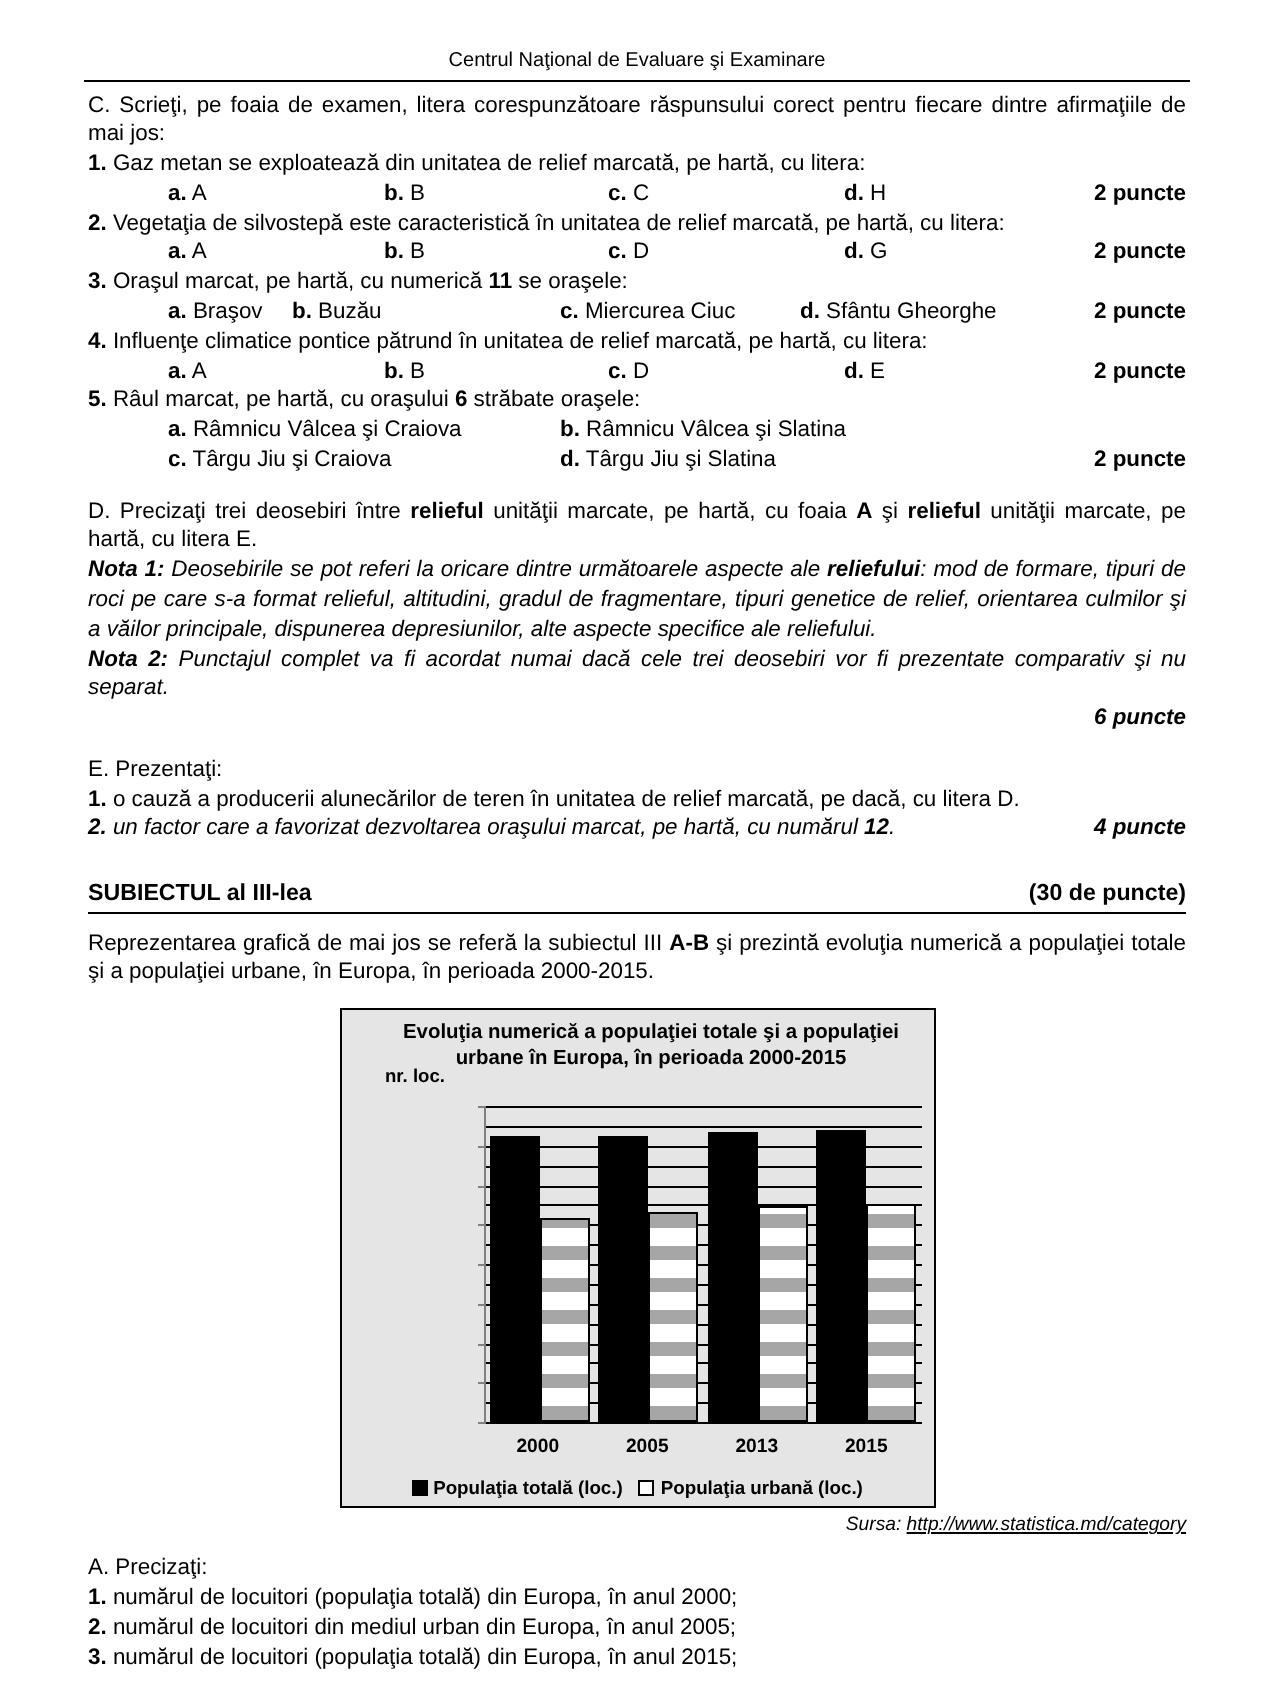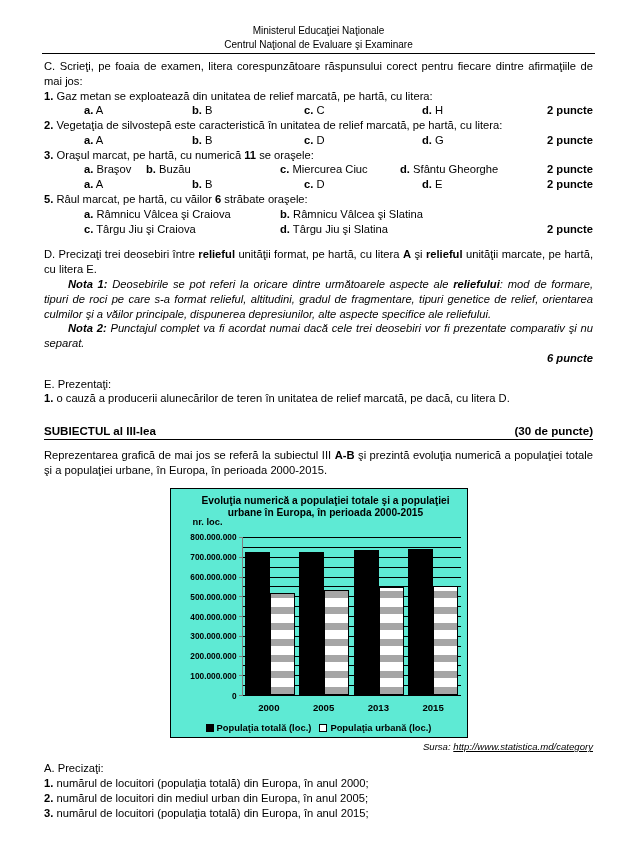--- a/index.html
+++ b/index.html
@@ -44,21 +44,21 @@
     display: flex;
     width: 100%;
     padding-left: 40px;
   }
   .opt { white-space: nowrap; }
   .pts { font-weight: bold; margin-left: auto; white-space: nowrap; text-align: right; }
   .spacer-sm { height: 8px; }
   .spacer-md { height: 11px; }
 
   .note { text-align: justify; font-style: italic; }
-  .note .lead { font-weight: bold; font-style: italic; margin-left: 24px; }
+  .note .lead { font-weight: bold; font-style: italic; }
 
   .subject-head {
     display: flex;
     font-weight: bold;
     font-size: 11.6px;
     border-bottom: 1.4px solid #000;
     padding-bottom: 1px;
     margin-top: 6px;
   }
   .subject-head .right { margin-left: auto; }
@@ -67,21 +67,21 @@
   .chart-wrap {
     margin: 10px 0 0 0;
     display: flex;
     justify-content: center;
   }
   .chart-box {
     position: relative;
     width: 298px;
     height: 250px;
     border: 1.1px solid #000;
-    background: #5eead4;
+    background: #e5e5e5;
     padding: 4px 5px 3px 5px;
   }
   .chart-title {
     text-align: center;
     font-size: 10.2px;
     font-weight: bold;
     line-height: 1.22;
     padding: 2px 6px 0 20px;
   }
   .axis-label {
@@ -210,21 +210,20 @@
   }
   .source .link { text-decoration: underline; }
   .tail { padding: 9px 44px 0 44px; font-size: 11.2px; line-height: 1.33; }
 </style>
 </head>
 <body>
 
 <div class="page">
 
   <div class="doc-header">
-    <div>Ministerul Educaţiei Naţionale</div>
     <div>Centrul Naţional de Evaluare şi Examinare</div>
   </div>
   <div class="hrule"></div>
 
   <div class="content">
 
     <div class="just">C. Scrieţi, pe foaia de examen, litera corespunzătoare răspunsului corect pentru fiecare dintre afirmaţiile de mai jos:</div>
 
     <div class="q">
       <div><span class="b">1.</span><span> Gaz metan se exploatează din unitatea de relief marcată, pe hartă, cu litera:</span></div>
@@ -253,90 +252,84 @@
       <div class="opts">
         <span class="opt" style="width:62px"><span class="b">a.</span> Braşov</span>
         <span class="opt" style="width:134px"><span class="b">b.</span> Buzău</span>
         <span class="opt" style="width:120px"><span class="b">c.</span> Miercurea Ciuc</span>
         <span class="opt"><span class="b">d.</span> Sfântu Gheorghe</span>
         <span class="pts">2 puncte</span>
       </div>
     </div>
 
     <div class="q">
+      <div><span class="b">4.</span><span> Influenţe climatice pontice pătrund în unitatea de relief  marcată, pe hartă, cu litera:</span></div>
       <div class="opts">
         <span class="opt" style="width:108px"><span class="b">a.</span> A</span>
         <span class="opt" style="width:112px"><span class="b">b.</span> B</span>
         <span class="opt" style="width:118px"><span class="b">c.</span> D</span>
         <span class="opt"><span class="b">d.</span> E</span>
         <span class="pts">2 puncte</span>
       </div>
     </div>
 
     <div class="q">
-      <div><span class="b">5.</span><span> Râul marcat, pe hartă, cu văilor </span><span class="b">6</span><span> străbate oraşele:</span></div>
+      <div><span class="b">5.</span><span> Râul marcat, pe hartă, cu oraşului </span><span class="b">6</span><span> străbate oraşele:</span></div>
       <div class="opts">
         <span class="opt" style="width:196px"><span class="b">a.</span> Râmnicu Vâlcea şi Craiova</span>
         <span class="opt"><span class="b">b.</span> Râmnicu Vâlcea şi Slatina</span>
       </div>
       <div class="opts">
         <span class="opt" style="width:196px"><span class="b">c.</span> Târgu Jiu şi Craiova</span>
         <span class="opt"><span class="b">d.</span> Târgu Jiu şi Slatina</span>
         <span class="pts">2 puncte</span>
       </div>
     </div>
 
     <div class="spacer-md"></div>
 
     <div class="just">
-      <span>D. Precizaţi trei deosebiri între </span><span class="b">relieful</span><span> unităţii format, pe hartă, cu litera </span><span class="b">A</span><span> şi </span><span class="b">relieful</span><span> unităţii marcate, pe hartă, cu litera  E.</span>
+      <span>D. Precizaţi trei deosebiri între </span><span class="b">relieful</span><span> unităţii marcate, pe hartă, cu foaia </span><span class="b">A</span><span> şi </span><span class="b">relieful</span><span> unităţii marcate, pe hartă, cu litera  E.</span>
     </div>
     <div class="note">
       <span class="lead">Nota 1:</span><span> Deosebirile se pot referi la oricare dintre următoarele aspecte ale </span><span class="b i">reliefului</span><span>: mod de formare, tipuri de roci pe care s-a format relieful, altitudini, gradul de fragmentare, tipuri genetice de relief, orientarea culmilor şi a văilor principale, dispunerea depresiunilor, alte aspecte specifice ale reliefului.</span>
     </div>
     <div class="note">
       <span class="lead">Nota 2:</span><span> Punctajul complet va fi acordat numai dacă cele trei deosebiri vor fi prezentate comparativ şi nu separat.</span>
     </div>
     <div class="row">
       <span class="pts">6 puncte</span>
     </div>
 
     <div class="spacer-md"></div>
 
     <div>E. Prezentaţi:</div>
     <div><span class="b">1.</span><span> o cauză a producerii alunecărilor de teren în unitatea de relief marcată, pe dacă, cu litera D.</span></div>
+    <div class="row">
+      <span><span class="b">2.</span><span> un factor care a favorizat dezvoltarea oraşului marcat, pe hartă, cu numărul </span><span class="b">12</span><span>.</span></span>
+      <span class="pts">4 puncte</span>
+    </div>
 
     <div class="spacer-md"></div>
 
     <div class="subject-head">
       <span>SUBIECTUL al III-lea</span>
       <span class="right">(30 de puncte)</span>
     </div>
     <div class="spacer-sm"></div>
     <div class="just">
       <span>Reprezentarea grafică de mai jos se referă la subiectul III </span><span class="b">A-B</span><span> şi prezintă evoluţia numerică a populaţiei totale şi a populaţiei urbane, în Europa, în perioada 2000-2015.</span>
     </div>
   </div>
 
   <div class="chart-wrap">
     <div class="chart-box">
       <div class="chart-title">Evoluţia numerică a populaţiei totale şi a populaţiei urbane în Europa, în perioada 2000-2015</div>
       <div class="axis-label">nr. loc.</div>
       <div class="plot-area">
-        <div class="y-labels" id="ylabels">
-            <div class="y-lab" style="top: 0%;">800.000.000</div>
-            <div class="y-lab" style="top: 12.5%;">700.000.000</div>
-            <div class="y-lab" style="top: 25%;">600.000.000</div>
-            <div class="y-lab" style="top: 37.5%;">500.000.000</div>
-            <div class="y-lab" style="top: 50%;">400.000.000</div>
-            <div class="y-lab" style="top: 62.5%;">300.000.000</div>
-            <div class="y-lab" style="top: 75%;">200.000.000</div>
-            <div class="y-lab" style="top: 87.5%;">100.000.000</div>
-            <div class="y-lab" style="top: 100%;">0</div>
-          </div>
         <div class="grid">
           <div id="gridlines">
               <div class="gl" style="top: 0%;"></div>
               <div class="tick" style="top: 0%;"></div>
               <div class="gl minor" style="top: 6.25%;"></div>
               <div class="gl" style="top: 12.5%;"></div>
               <div class="tick" style="top: 12.5%;"></div>
               <div class="gl minor" style="top: 18.75%;"></div>
               <div class="gl" style="top: 25%;"></div>
               <div class="tick" style="top: 25%;"></div>

